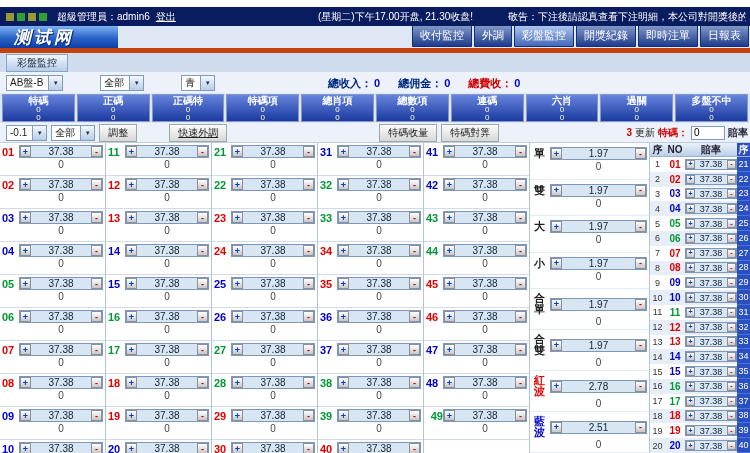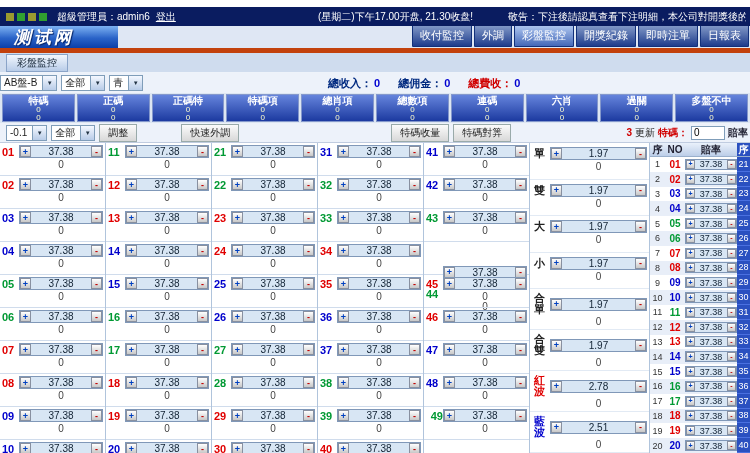--- a/index.html
+++ b/index.html
@@ -23,36 +23,36 @@
 
   .logo-row{height:27px;background:#dfe7f4;display:flex;border-bottom:5px solid #c2410c;justify-content:center;}
   .logo{width:118px;background:linear-gradient(180deg,#7db2f2 0%,#2a63c8 55%,#0c3fa8 100%);color:#fff;font-size:17px;font-weight:bold;font-style:italic;display:flex;align-items:center;padding-left:14px;letter-spacing:3px;text-shadow:1px 1px 1px #04246a;}
   .tab-bar{margin-left:auto;display:flex;align-items:flex-end;gap:2px;padding:2px 1px 1px 0;}
   .tab{background:linear-gradient(180deg,#8aa0cc,#1e3c8c);color:#fff;padding:4px 7px 3px;font-size:11px;border:1px solid #12307a;border-radius:2px 2px 0 0;cursor:pointer;white-space:nowrap;}
   .tab.active{background:linear-gradient(180deg,#b6cdf4,#4468b8);}
 
   .section-row{height:20px;background:#cfdcee;display:flex;align-items:center;padding-left:6px;border-bottom:1px solid #eef3fa;}
   .section-label{background:linear-gradient(180deg,#f2f7fe,#b8cce8);border:1px solid #8aa4c8;font-size:10px;padding:1px 10px;color:#123;}
 
-  .filter-row{height:20px;display:flex;align-items:center;background:#edf2fa;position:relative;}
+  .filter-row{height:20px;display:flex;align-items:center;padding-left:6px;background:#edf2fa;position:relative;gap:33px;}
   .fsel{display:inline-flex;align-items:center;border:1px solid #7f9db9;background:#fff;height:16px;font-size:10px;padding-left:3px;margin-right:4px;cursor:pointer;}
   .fsel .arrow{width:14px;height:14px;background:linear-gradient(180deg,#f4f8ff,#b8cce8);border-left:1px solid #7f9db9;display:flex;align-items:center;justify-content:center;font-size:6px;color:#234;margin-left:5px;}
   .totals-bar{position:absolute;left:328px;top:3px;display:flex;gap:18px;}
   .t-lab{color:#002a80;font-weight:bold;}
   .t-lab.hl{color:#d00000;}
   .t-val{color:#0000d0;font-weight:bold;margin-left:2px;}
 
   .stat-row{height:30px;display:flex;gap:2px;padding:1px 2px;background:#dde6f2;}
   .stat-cell{flex:1;background:linear-gradient(180deg,#6584dc,#1c3aa0);border:1px solid #8498cc;text-align:center;color:#fff;overflow:hidden;}
   .stat-lab{font-size:10px;font-weight:bold;line-height:11px;white-space:nowrap;}
   .stat-val{font-size:8px;line-height:8px;color:#ffffcc;}
 
   .control-row{height:20px;display:flex;align-items:center;background:#edf2fa;padding:0 2px 0 6px;font-size:10px;border-bottom:1px solid #c0cce0;white-space:nowrap;}
   .btn{border:1px solid #808080;border-top-color:#fff;border-left-color:#fff;outline:1px solid #9aa;outline-offset:-1px;background:linear-gradient(180deg,#fbfbfb,#d8d8d8);font-size:10px;padding:1px 8px;margin-right:4px;color:#222;cursor:pointer;font-family:inherit;}
-  .btn.g1{margin-left:40px;}
+  .btn.g1{margin-left:28px;text-decoration:underline;}
   .btn.g2{margin-left:148px;}
   .right-cluster{margin-left:auto;display:flex;align-items:center;gap:3px;}
   .upd-count{color:#d00000;font-weight:bold;}
   .sp-label{color:#d00000;font-weight:bold;text-align:center;}
   .sp-input{width:34px;height:14px;border:1px solid #7f9db9;font-size:10px;padding:0 2px;font-family:inherit;}
   .frag{color:#223;font-weight:bold;}
 
   
   .main{display:flex;height:310px;background:#fff;overflow:hidden;}
   .num-col{width:106px;border-right:1px solid #b0c4dc;overflow:hidden;display:flex;flex-direction:column;}
@@ -694,21 +694,21 @@
               <span class="spin">
                 <button class="sb plus">+</button>
                 <span class="sv">37.38</span>
                 <button class="sb minus">-</button>
               </span>
             </div>
             <div class="stake">0</div>
           </div>
           <div class="num-cell">
             <div class="ct">
-              <span class="num" style="color: rgb(0, 153, 51); margin-top: 44px;">44</span>
+              <span class="num" style="color: rgb(0, 153, 51);">44</span>
               <span class="spin">
                 <button class="sb plus">+</button>
                 <span class="sv">37.38</span>
                 <button class="sb minus">-</button>
               </span>
             </div>
             <div class="stake">0</div>
           </div>
           <div class="num-cell">
             <div class="ct">

